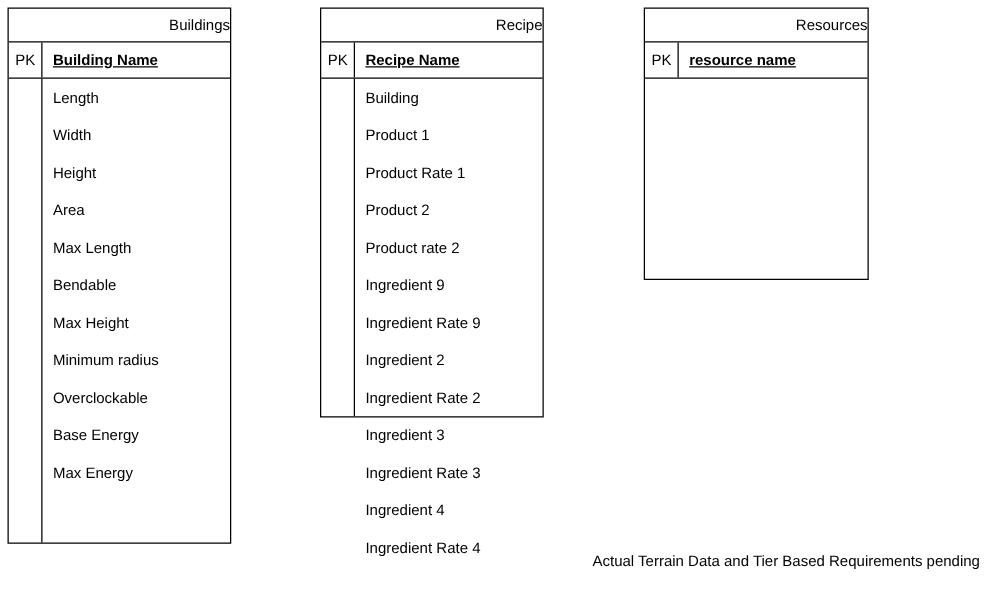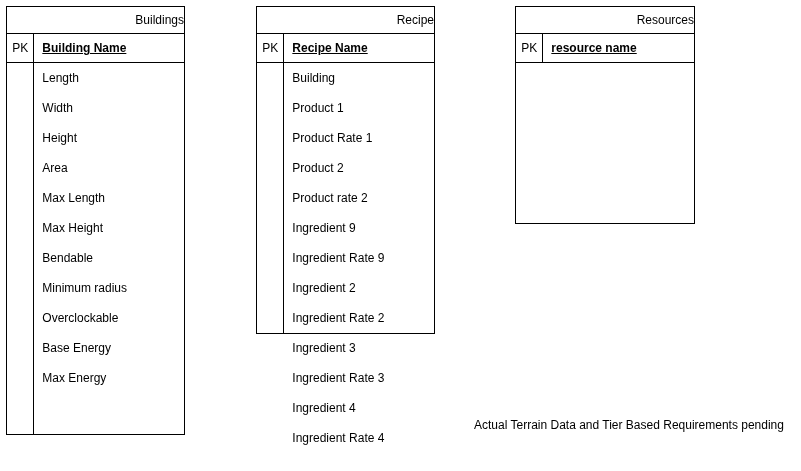--- a/index.html
+++ b/index.html
@@ -72,21 +72,21 @@
   }
   .field-row {
     height: 30px;
     line-height: 30px;
     padding-left: 8px;
     white-space: nowrap;
   }
   .annotation {
     position: absolute;
     left: 474px;
-    top: 418px;
+    top: 442px;
     font-size: 12px;
     line-height: 14px;
     white-space: nowrap;
     text-align: right;
   }
 </style>
 </head>
 <body>
 
 <div class="canvas">
@@ -98,22 +98,22 @@
       <div class="key-cell">Building Name</div>
     </div>
     <div class="entity-body">
       <div class="pk-col"></div>
       <div class="field-col">
         <div class="field-row">Length</div>
         <div class="field-row">Width</div>
         <div class="field-row">Height</div>
         <div class="field-row">Area</div>
         <div class="field-row">Max Length</div>
+        <div class="field-row">Bendable</div>
         <div class="field-row">Max Height</div>
-        <div class="field-row">Bendable</div>
         <div class="field-row">Minimum radius</div>
         <div class="field-row">Overclockable</div>
         <div class="field-row">Base Energy</div>
         <div class="field-row">Max Energy</div>
       </div>
     </div>
   </div>
 
   <div class="entity" id="t-recipe">
     <div class="entity-title">Recipe</div>

